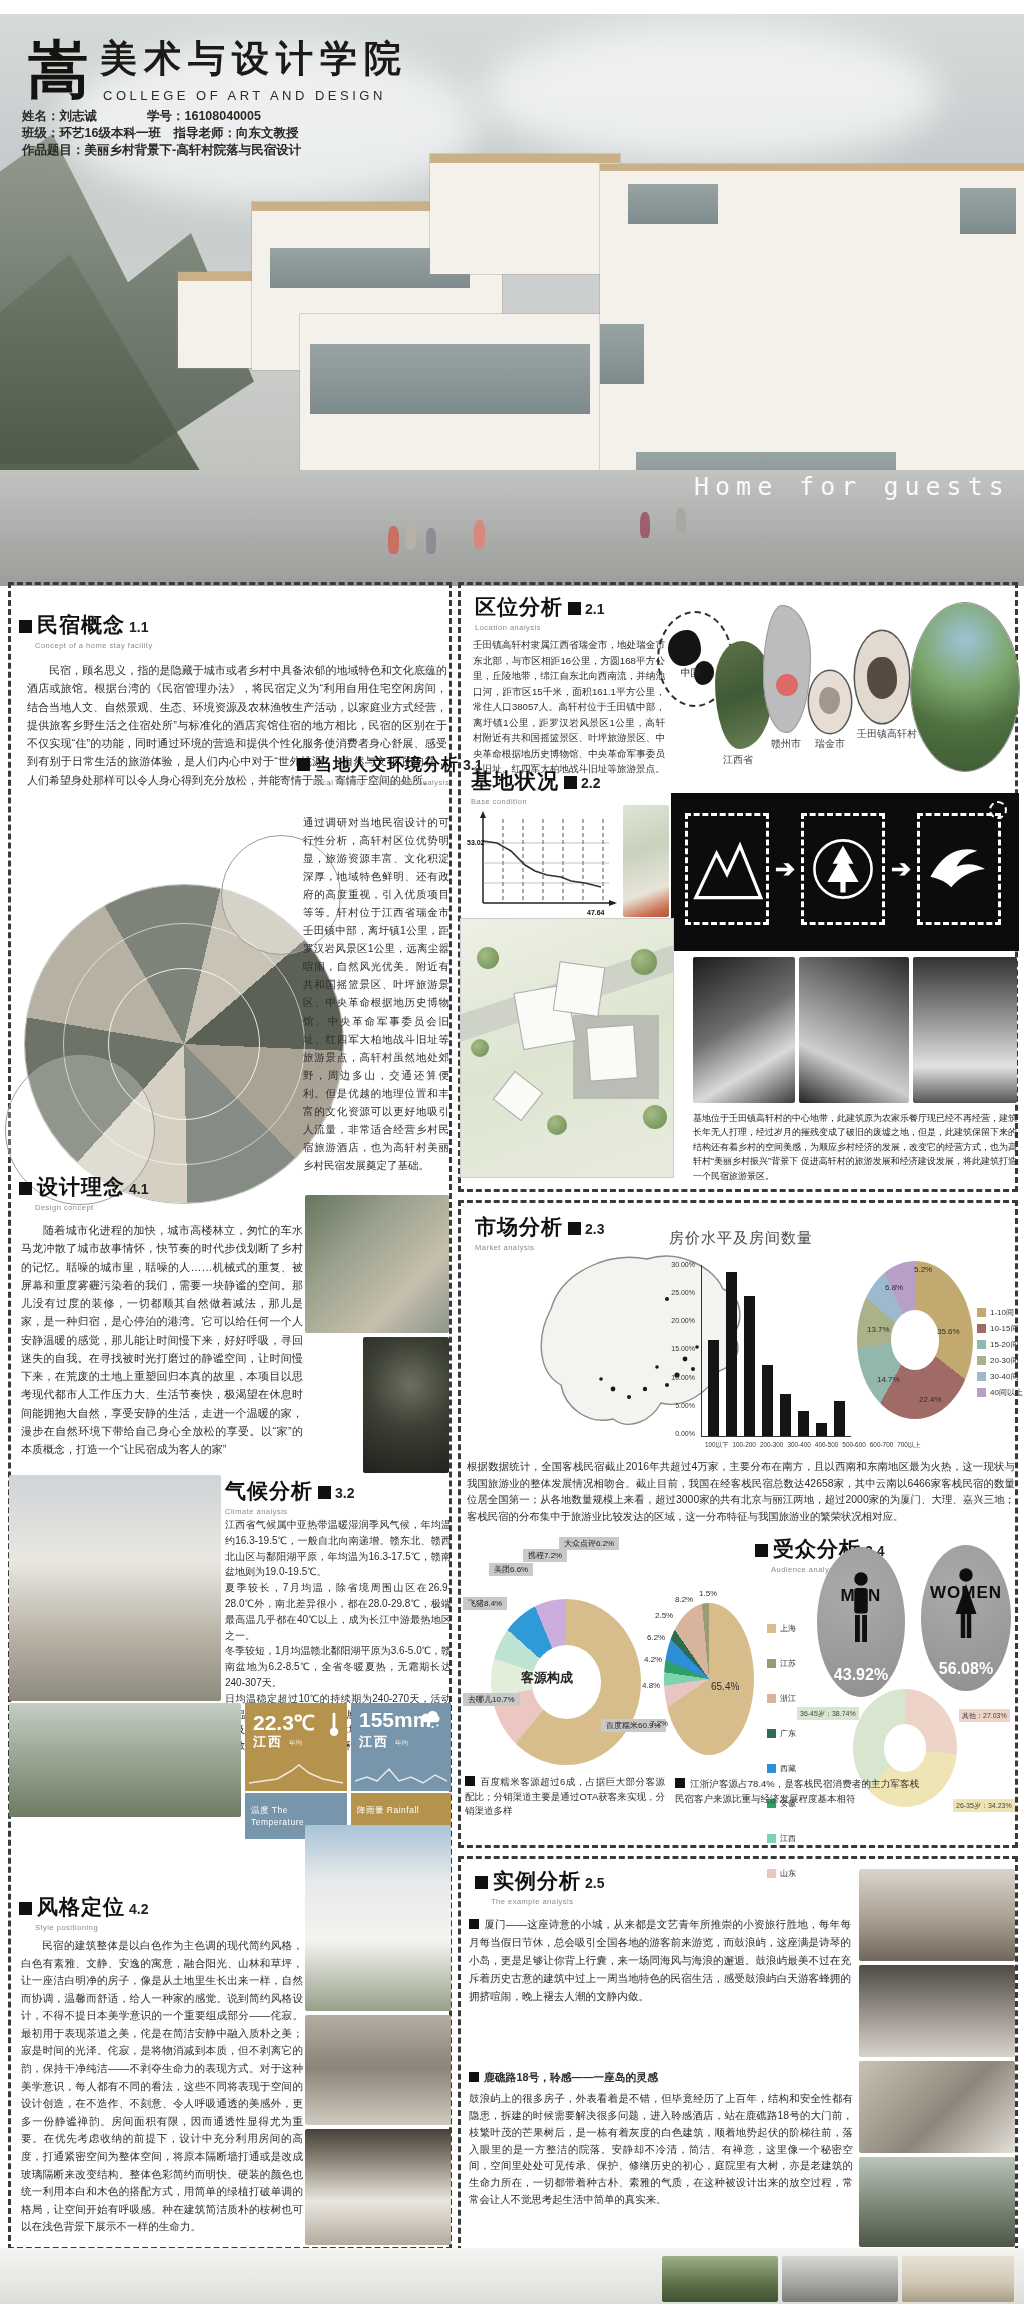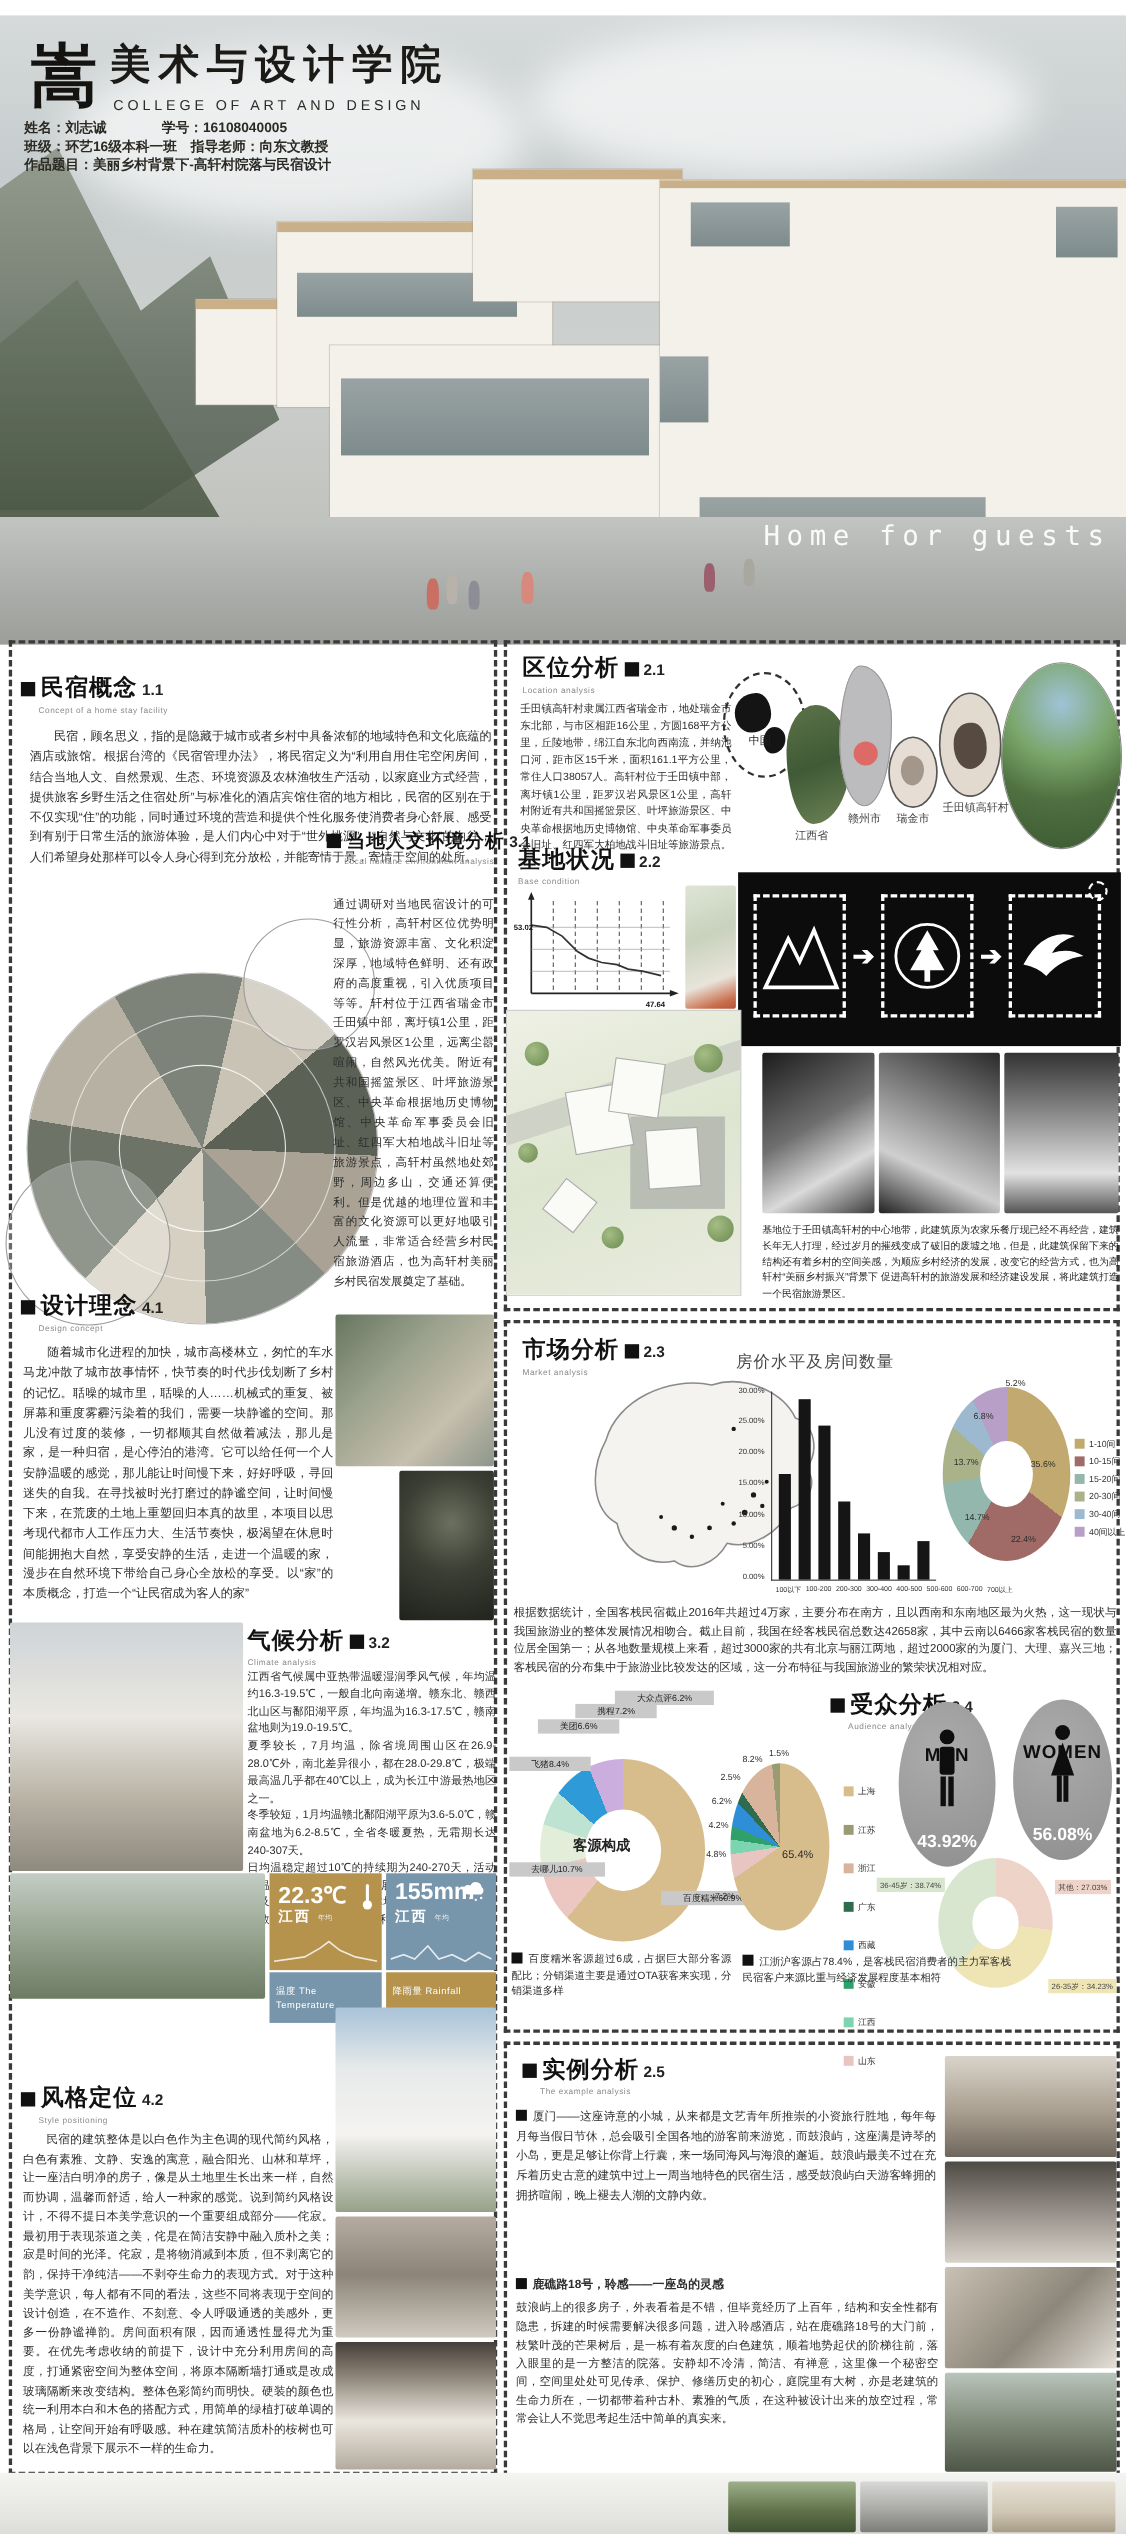--- a/index.html
+++ b/index.html
@@ -101,21 +101,21 @@
   .bar-wrap{position:absolute;display:flex;align-items:flex-end;gap:7px;border-left:1px solid #333;border-bottom:1px solid #333;padding-left:6px;}
   .bar{width:11px;background:#151515;}
   .yticks{position:absolute;display:flex;flex-direction:column;justify-content:space-between;align-items:flex-end;font-size:7px;color:#333;}
   .xlabels{position:absolute;display:flex;gap:4px;font-size:6.4px;color:#333;white-space:nowrap;}
   .donut{position:absolute;border-radius:50%;}
   .hole{position:absolute;background:#fff;border-radius:50%;}
   .pct{position:absolute;font-size:8px;color:#2e2e2e;white-space:nowrap;}
   .legend{position:absolute;display:flex;flex-direction:column;gap:5px;font-size:8px;color:#333;}
   .lg-row{display:flex;align-items:center;gap:4px;white-space:nowrap;}
   .lg-sq{display:inline-block;width:9px;height:9px;}
-  .callout{position:absolute;background:#c9c9c9;color:#222;font-size:8px;padding:1px 20px;white-space:nowrap;}
+  .callout{position:absolute;background:#c9c9c9;color:#222;font-size:8px;padding:1px 5px;white-space:nowrap;}
   .tag{position:absolute;font-size:7px;padding:1.5px 3px;color:#444;white-space:nowrap;}
   .chart-title{position:absolute;font-size:15px;color:#4a4a4a;letter-spacing:1px;}
   .note{position:absolute;font-size:9.5px;line-height:1.55;color:#2d2d2d;text-align:justify;}
   .note .sq{width:10px;height:10px;}
 
   
   .wcard{position:absolute;color:#fff;overflow:hidden;}
   .wcard .val{position:absolute;left:8px;top:5px;font-size:21px;font-weight:bold;}
   .wcard .reg{position:absolute;left:8px;top:30px;font-size:13px;font-weight:bold;letter-spacing:2px;}
   .wcard .tg{position:absolute;left:44px;top:36px;font-size:6.5px;opacity:.85;}
@@ -423,21 +423,21 @@
         <span>300-400</span>
         <span>400-500</span>
         <span>500-600</span>
         <span>600-700</span>
         <span>700以上</span>
       </div>
 
     <div class="donut" style="left: 396px; top: 58px; width: 116px; height: 158px; background: conic-gradient(rgb(194, 169, 111) 0deg, rgb(194, 169, 111) 128.16deg, rgb(160, 107, 103) 128.16deg, rgb(160, 107, 103) 208.8deg, rgb(147, 183, 172) 208.8deg, rgb(147, 183, 172) 261.72deg, rgb(169, 178, 137) 261.72deg, rgb(169, 178, 137) 311.04deg, rgb(156, 185, 207) 311.04deg, rgb(156, 185, 207) 335.52deg, rgb(183, 159, 199) 335.52deg, rgb(183, 159, 199) 354.24deg);">
       <div class="hole" style="left:29%;top:31%;width:42%;height:38%;"></div>
     </div>
-    <span class="pct" style="left:453px;top:50px;">5.2%</span>
+    <span class="pct" style="left:453px;top:62px;">5.2%</span>
     <span class="pct" style="left:424px;top:80px;">6.8%</span>
     <span class="pct" style="left:406px;top:122px;">13.7%</span>
     <span class="pct" style="left:416px;top:172px;">14.7%</span>
     <span class="pct" style="left:458px;top:192px;">22.4%</span>
     <span class="pct" style="left:476px;top:124px;">35.6%</span>
     <div class="legend" style="left:516px;top:104px;">
         <div class="lg-row">
           <span class="lg-sq" style="background: rgb(194, 169, 111);"></span>
           <span>1-10间</span>
         </div>

